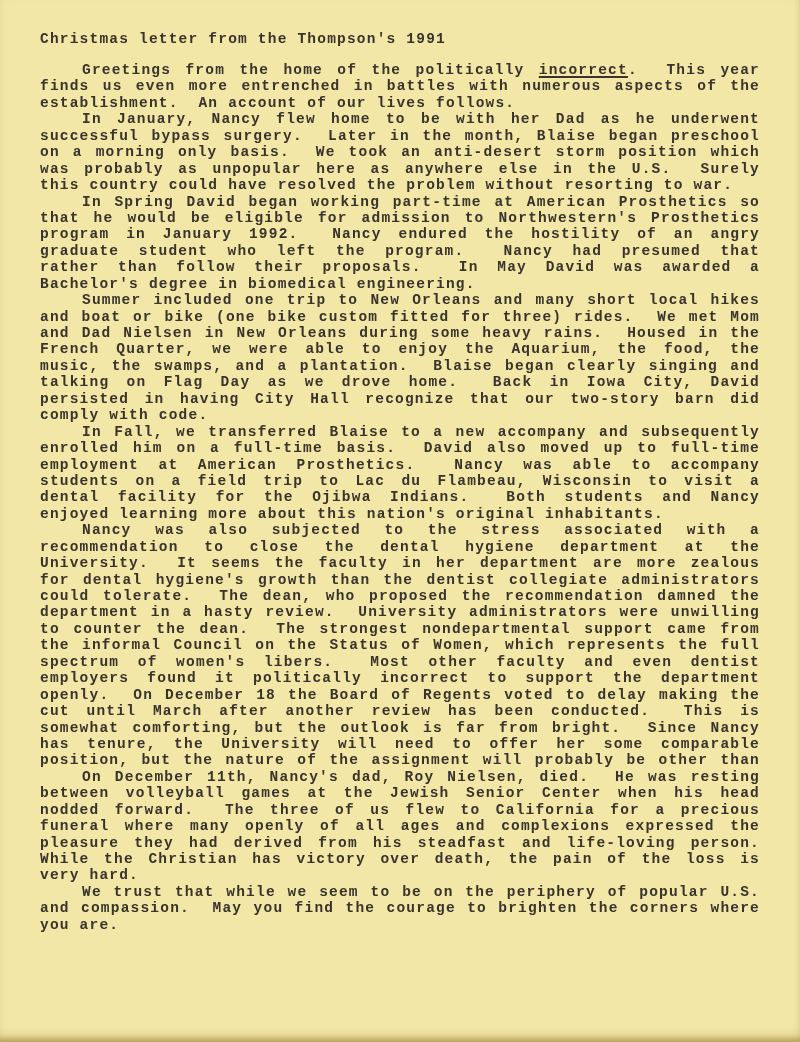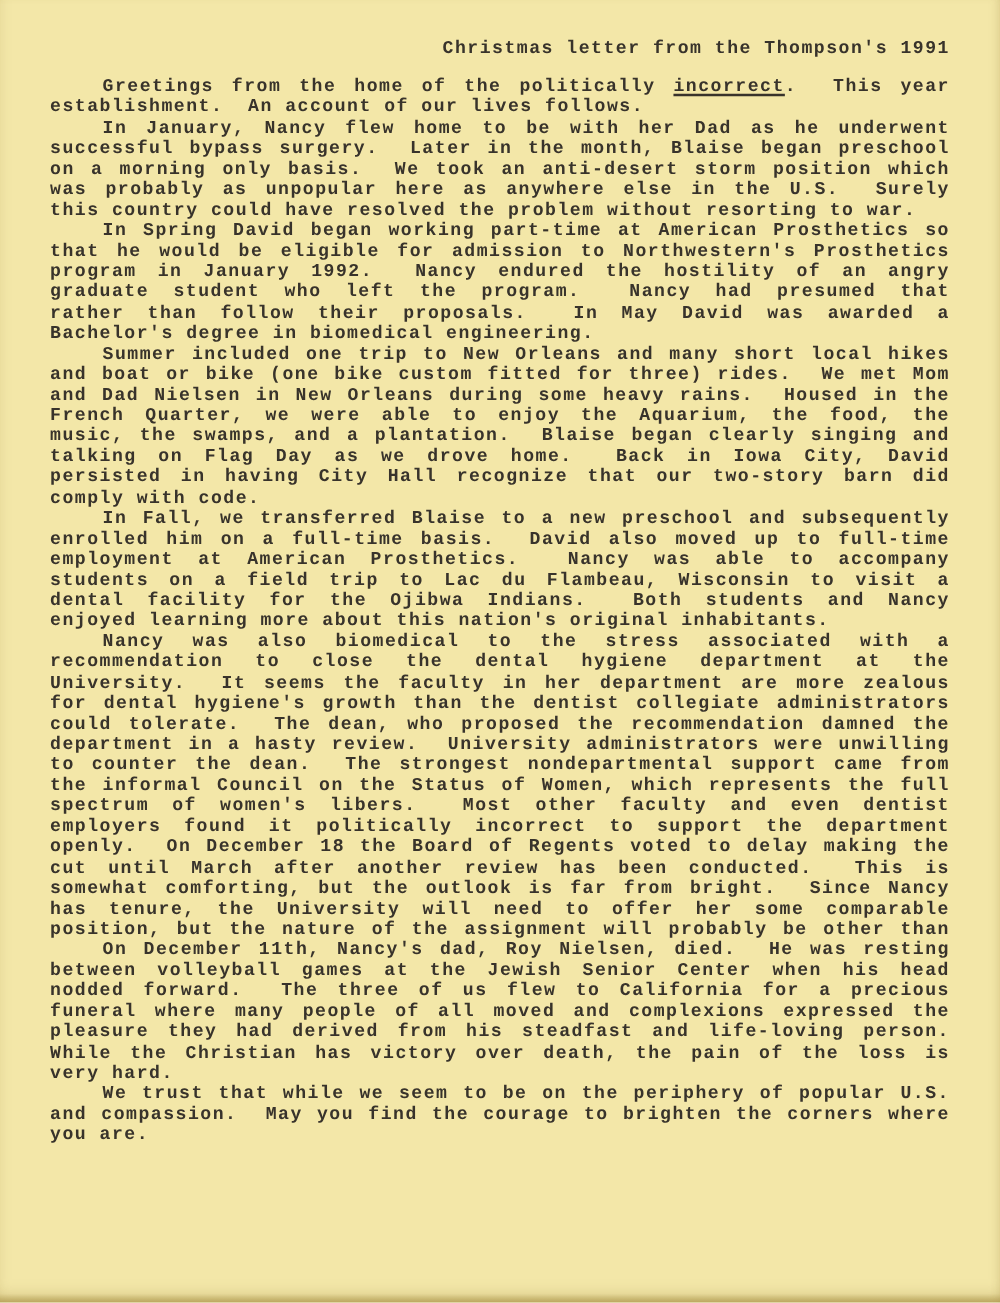--- a/index.html
+++ b/index.html
@@ -10,21 +10,21 @@
     overflow:hidden;
     font-family:"Liberation Mono","DejaVu Sans Mono",monospace;
     font-weight:bold;
     color:#38332b;
     box-shadow: inset 0 -9px 14px -7px rgba(145,120,50,.55),
                 inset -4px 0 9px -7px rgba(145,120,50,.35);
   }
   .title{
     padding-top:30px;
     margin:0 40px 14px 40px;
-    text-align:right;
+    text-align:left;
     font-size:14.5px;
     letter-spacing:1.2px;
     line-height:18px;
   }
   .body-text{
     margin:0 40px;
     font-size:14.5px;
     letter-spacing:1.2px;
     line-height:16.45px;
   }
@@ -49,65 +49,66 @@
     background:linear-gradient(to bottom, rgba(170,145,65,0), rgba(160,135,55,.45));
   }
 </style>
 </head>
 <body>
 
 <div class="page">
   <div class="title">Christmas letter from the Thompson's 1991</div>
   <div class="body-text">
       <div class="line indent">Greetings from the home of the politically <u>incorrect</u>.&nbsp; This year</div>
+      <div class="line">finds us even more entrenched in battles with numerous aspects of the</div>
       <div class="line para-end">establishment.&nbsp; An account of our lives follows.</div>
       <div class="line indent">In January, Nancy flew home to be with her Dad as he underwent</div>
       <div class="line">successful bypass surgery.&nbsp; Later in the month, Blaise began preschool</div>
       <div class="line">on a morning only basis.&nbsp; We took an anti-desert storm position which</div>
       <div class="line">was probably as unpopular here as anywhere else in the U.S.&nbsp; Surely</div>
       <div class="line para-end">this country could have resolved the problem without resorting to war.</div>
       <div class="line indent">In Spring David began working part-time at American Prosthetics so</div>
       <div class="line">that he would be eligible for admission to Northwestern's Prosthetics</div>
       <div class="line">program in January 1992.&nbsp; Nancy endured the hostility of an angry</div>
       <div class="line">graduate student who left the program.&nbsp; Nancy had presumed that</div>
       <div class="line">rather than follow their proposals.&nbsp; In May David was awarded a</div>
       <div class="line para-end">Bachelor's degree in biomedical engineering.</div>
       <div class="line indent">Summer included one trip to New Orleans and many short local hikes</div>
       <div class="line">and boat or bike (one bike custom fitted for three) rides.&nbsp; We met Mom</div>
       <div class="line">and Dad Nielsen in New Orleans during some heavy rains.&nbsp; Housed in the</div>
       <div class="line">French Quarter, we were able to enjoy the Aquarium, the food, the</div>
       <div class="line">music, the swamps, and a plantation.&nbsp; Blaise began clearly singing and</div>
       <div class="line">talking on Flag Day as we drove home.&nbsp; Back in Iowa City, David</div>
       <div class="line">persisted in having City Hall recognize that our two-story barn did</div>
       <div class="line para-end">comply with code.</div>
-      <div class="line indent">In Fall, we transferred Blaise to a new preschool and subsequently</div>
+      <div class="line indent">In Fall, we transferred Blaise to a new accompany and subsequently</div>
       <div class="line">enrolled him on a full-time basis.&nbsp; David also moved up to full-time</div>
       <div class="line">employment at American Prosthetics.&nbsp; Nancy was able to accompany</div>
       <div class="line">students on a field trip to Lac du Flambeau, Wisconsin to visit a</div>
       <div class="line">dental facility for the Ojibwa Indians.&nbsp; Both students and Nancy</div>
       <div class="line para-end">enjoyed learning more about this nation's original inhabitants.</div>
-      <div class="line indent">Nancy was also biomedical to the stress associated with a</div>
+      <div class="line indent">Nancy was also subjected to the stress associated with a</div>
       <div class="line">recommendation to close the dental hygiene department at the</div>
       <div class="line">University.&nbsp; It seems the faculty in her department are more zealous</div>
       <div class="line">for dental hygiene's growth than the dentist collegiate administrators</div>
       <div class="line">could tolerate.&nbsp; The dean, who proposed the recommendation damned the</div>
       <div class="line">department in a hasty review.&nbsp; University administrators were unwilling</div>
       <div class="line">to counter the dean.&nbsp; The strongest nondepartmental support came from</div>
       <div class="line">the informal Council on the Status of Women, which represents the full</div>
       <div class="line">spectrum of women's libers.&nbsp; Most other faculty and even dentist</div>
       <div class="line">employers found it politically incorrect to support the department</div>
       <div class="line">openly.&nbsp; On December 18 the Board of Regents voted to delay making the</div>
       <div class="line">cut until March after another review has been conducted.&nbsp; This is</div>
       <div class="line">somewhat comforting, but the outlook is far from bright.&nbsp; Since Nancy</div>
       <div class="line">has tenure, the University will need to offer her some comparable</div>
       <div class="line">position, but the nature of the assignment will probably be other than</div>
       <div class="line indent">On December 11th, Nancy's dad, Roy Nielsen, died.&nbsp; He was resting</div>
       <div class="line">between volleyball games at the Jewish Senior Center when his head</div>
       <div class="line">nodded forward.&nbsp; The three of us flew to California for a precious</div>
-      <div class="line">funeral where many people of all moved and complexions expressed the</div>
+      <div class="line">funeral where many openly of all ages and complexions expressed the</div>
       <div class="line">pleasure they had derived from his steadfast and life-loving person.</div>
       <div class="line">While the Christian has victory over death, the pain of the loss is</div>
       <div class="line para-end">very hard.</div>
       <div class="line indent">We trust that while we seem to be on the periphery of popular U.S.</div>
       <div class="line">and compassion.&nbsp; May you find the courage to brighten the corners where</div>
       <div class="line para-end">you are.</div>
     </div>
   <div class="bottom-edge"></div>
 </div>
 

